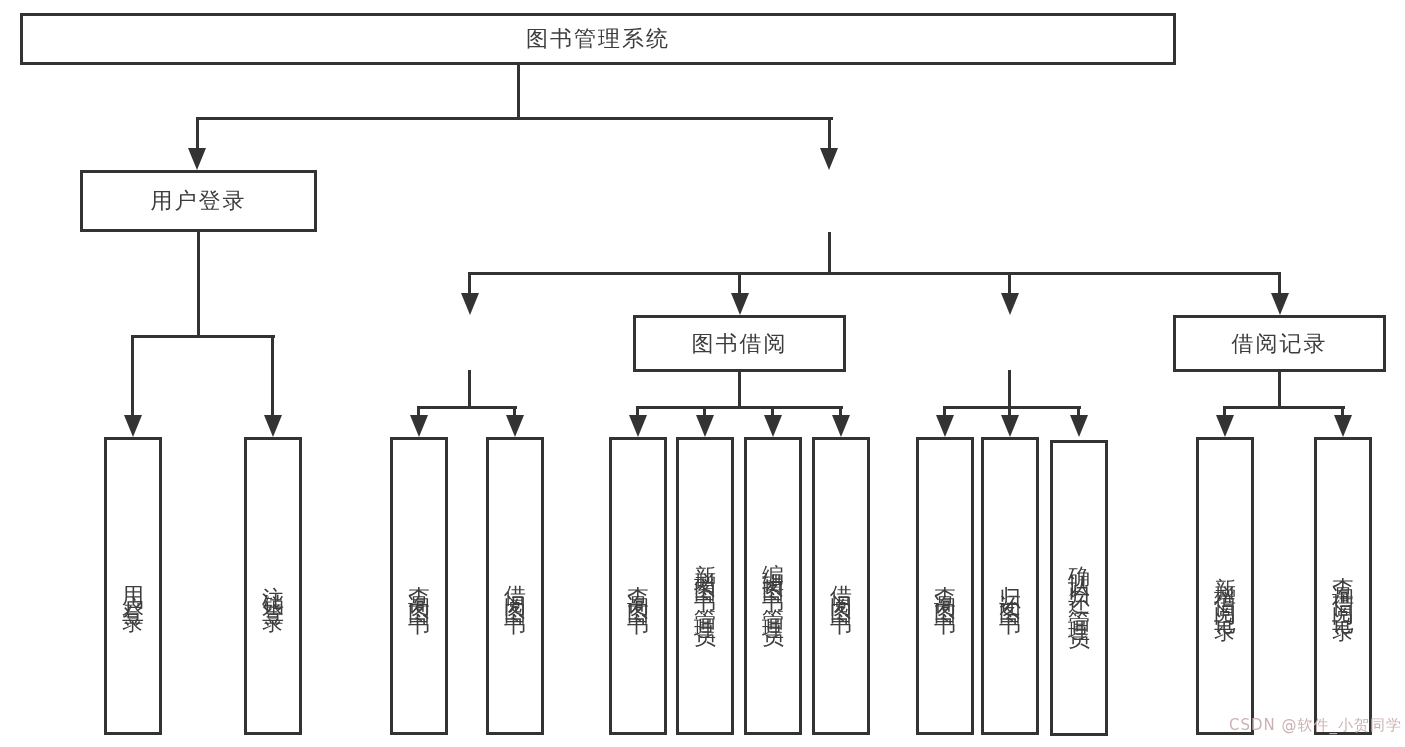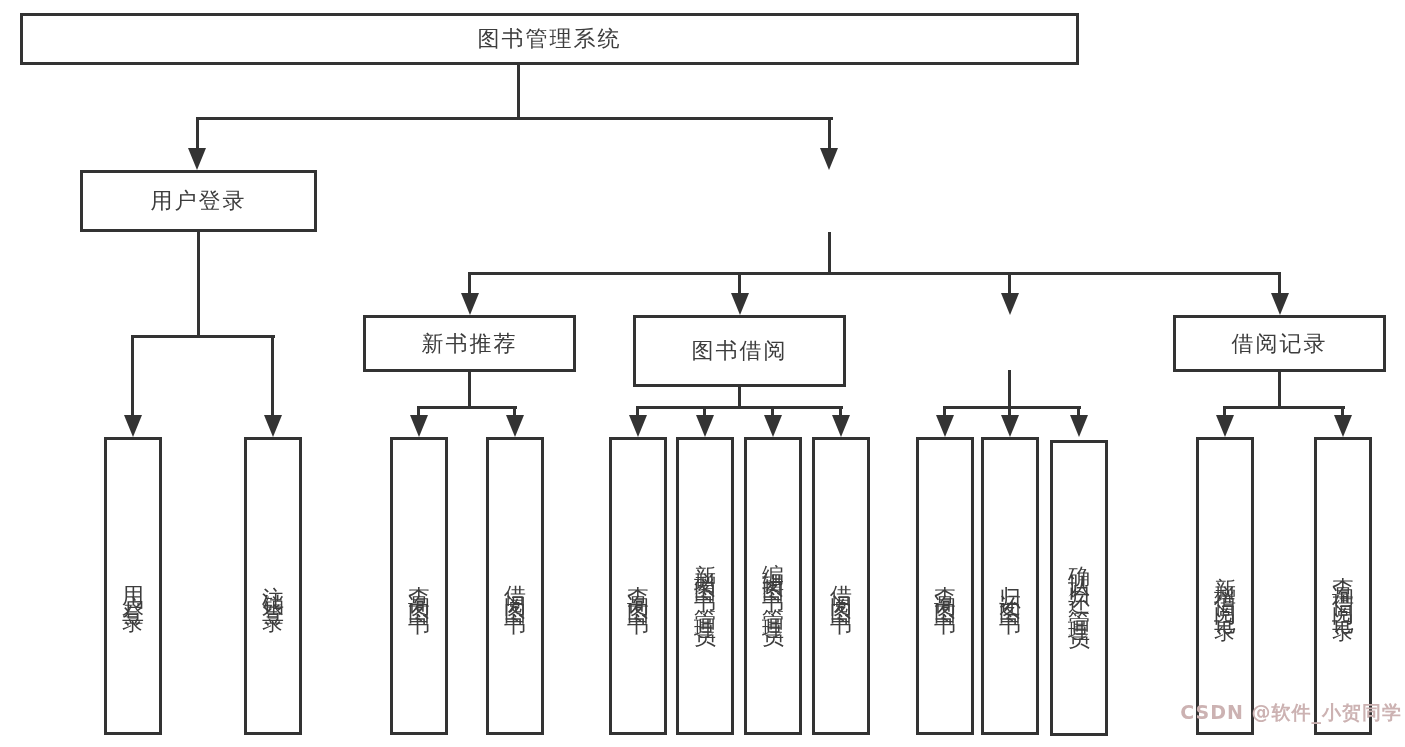--- a/index.html
+++ b/index.html
@@ -57,35 +57,34 @@
     position: absolute;
     width: 0; height: 0;
     border-left: 9px solid transparent;
     border-right: 9px solid transparent;
     border-top: 22px solid var(--line-color);
     z-index: 1;
   }
   .watermark {
     position: absolute;
     right: 3px;
-    top: 700px;
-    font-size: 19px;
+    top: 716px;
+    font-size: 15px;
     letter-spacing: 1px;
     color: var(--wm-color);
     z-index: 3;
     white-space: nowrap;
-    font-weight: bold;
   }
 </style>
 </head>
 <body>
 
 <div class="stage">
 
-  <div class="hbox" style="left:20px; top:13px; width:1059px; height:52px;">
+  <div class="hbox" style="left:20px; top:13px; width:1156px; height:52px;">
     <span>图书管理系统</span>
   </div>
 
   <div class="line" style="left:517px; top:65px; width:3px; height:54px;"></div>
   <div class="line" style="left:196px; top:117px; width:637px; height:3px;"></div>
   <div class="line" style="left:196px; top:117px; width:3px; height:33px;"></div>
   <div class="ahead" style="left:188px; top:148px;"></div>
   <div class="line" style="left:828px; top:117px; width:3px; height:33px;"></div>
   <div class="ahead" style="left:820px; top:148px;"></div>
 
@@ -104,24 +103,21 @@
   <div class="line" style="left:468px; top:272px; width:813px; height:3px;"></div>
   <div class="line" style="left:468px; top:272px; width:3px; height:23px;"></div>
   <div class="ahead" style="left:461px; top:293px;"></div>
   <div class="line" style="left:738px; top:272px; width:3px; height:23px;"></div>
   <div class="ahead" style="left:731px; top:293px;"></div>
   <div class="line" style="left:1008px; top:272px; width:3px; height:23px;"></div>
   <div class="ahead" style="left:1001px; top:293px;"></div>
   <div class="line" style="left:1278px; top:272px; width:3px; height:23px;"></div>
   <div class="ahead" style="left:1271px; top:293px;"></div>
 
-  <div class="hbox" style="left:363px; top:315px; width:213px; height:57px;">
-    <span>新书推荐</span>
-  </div>
-  <div class="hbox" style="left:633px; top:315px; width:213px; height:72px;">
+  <div class="hbox" style="left:633px; top:315px; width:213px; height:57px;">
     <span>图书借阅</span>
   </div>
   <div class="hbox" style="left:1173px; top:315px; width:213px; height:57px;">
     <span>借阅记录</span>
   </div>
 
   <div class="line" style="left:468px; top:370px; width:3px; height:38px;"></div>
   <div class="line" style="left:417px; top:406px; width:100px; height:3px;"></div>
   <div class="line" style="left:417px; top:406px; width:3px; height:12px;"></div>
   <div class="ahead" style="left:410px; top:415px;"></div>

